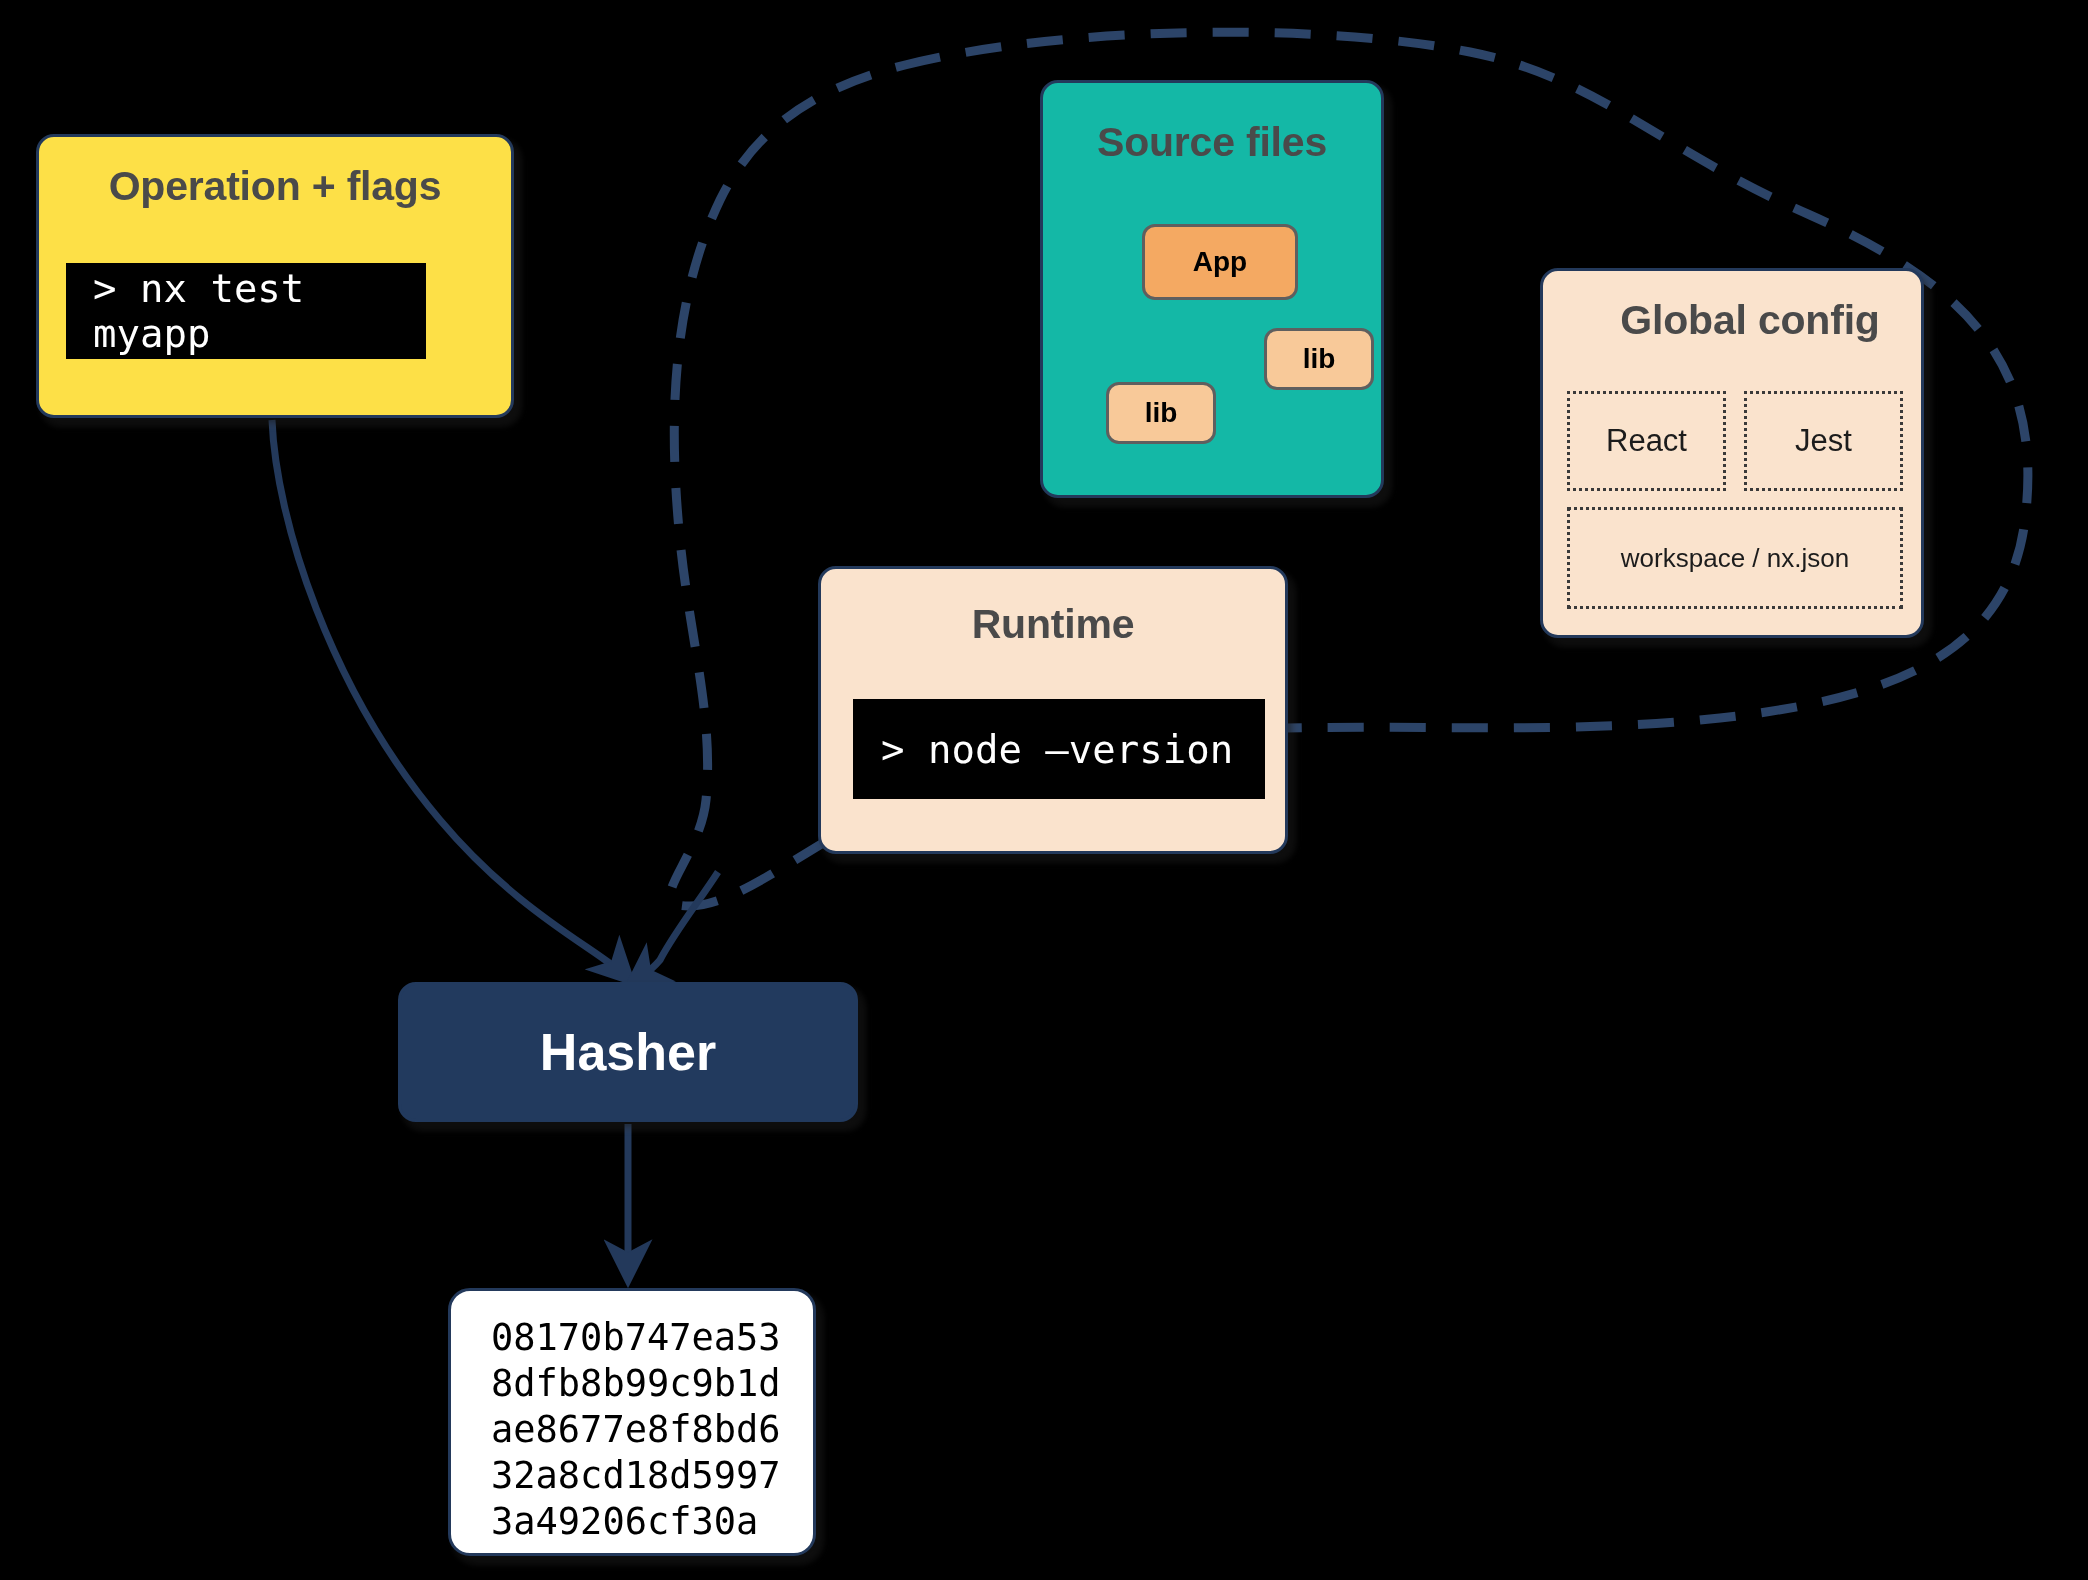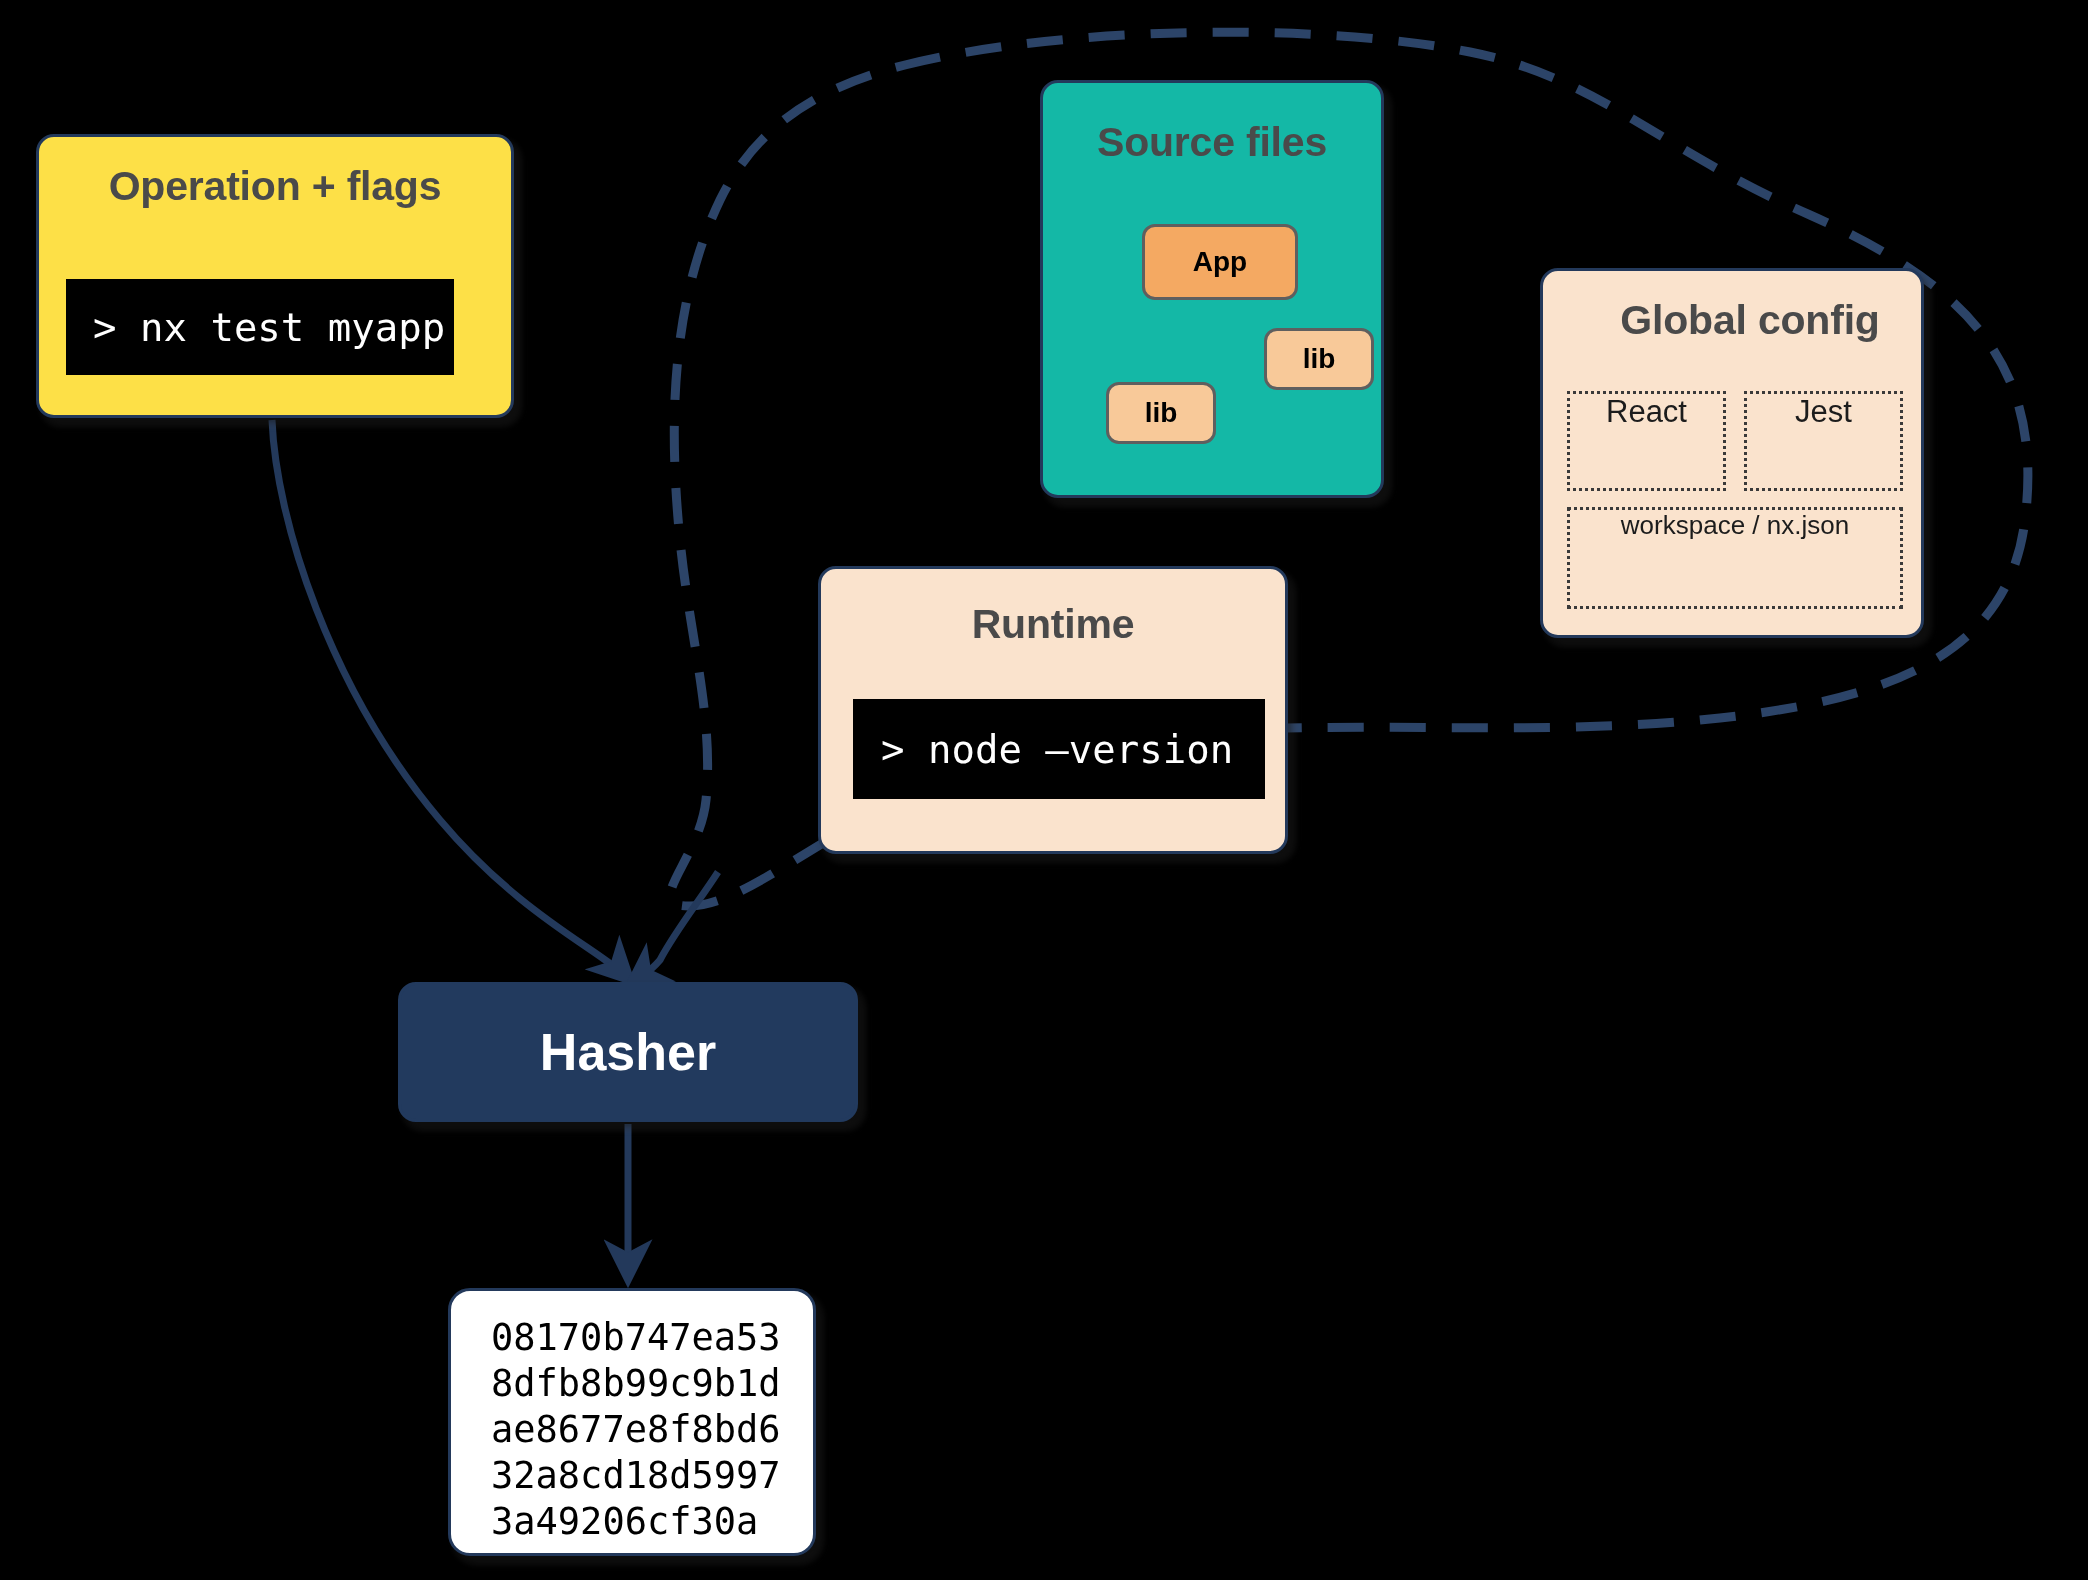--- a/index.html
+++ b/index.html
@@ -45,24 +45,23 @@
   
   #op-card {
     left: 36px;  top: 134px;
     width: 478px; height: 284px;
     background: #fde047;
   }
   #op-card .card-title { font-size: 41px; margin-top: 26px; }
   #op-card .terminal {
     position: absolute;
     left: 27px; top: 126px;
-    width: 388px; height: 96px;
+    width: 360px; height: 96px;
     font-size: 39px;
     padding-left: 27px;
-    margin-top: 16px;
   }
 
   
   #src-card {
     left: 1040px; top: 80px;
     width: 344px; height: 418px;
     background: #14b8a6;
   }
   #src-card .card-title { font-size: 41px; margin-top: 36px; }
 
@@ -92,20 +91,21 @@
   .cfg-grid {
     position: absolute;
     left: 24px; top: 120px;
     width: 336px;
   }
   .cfg-row { display: flex; gap: 18px; }
   .cfg-cell {
     border: 3px dotted #3a3a3a;
     box-sizing: border-box;
     display: flex;
+    align-items: center;
     justify-content: center;
     color: #1c1c1c;
     font-size: 31px;
   }
   .cfg-half { width: 159px; height: 100px; }
   .cfg-full { width: 336px; height: 102px; font-size: 26px; margin-top: 16px; }
 
   
   #rt-card {
     left: 818px; top: 566px;

